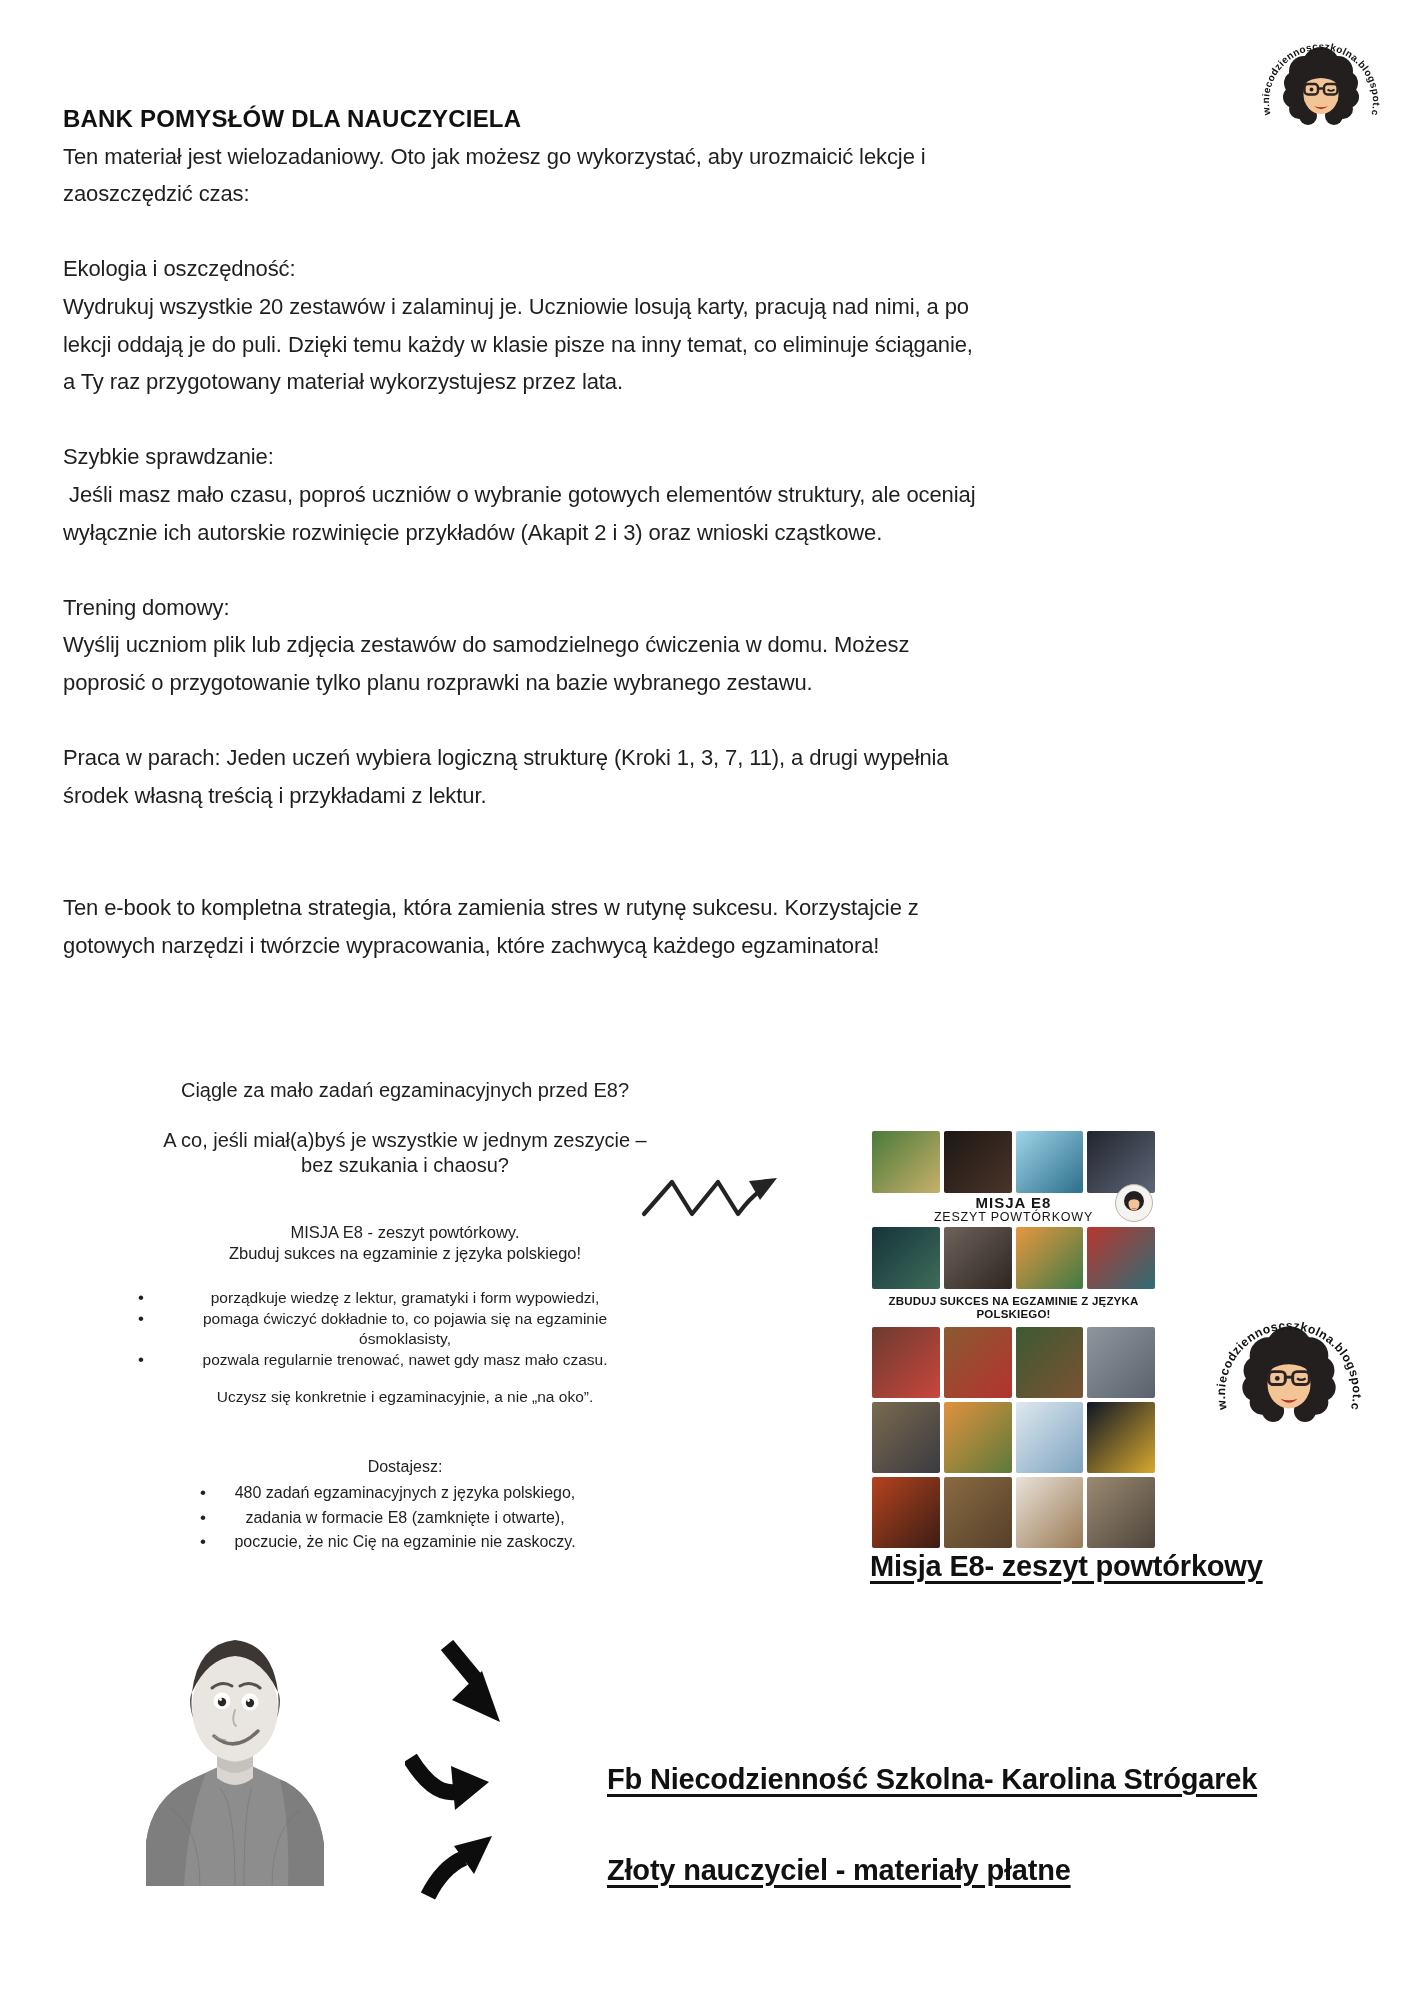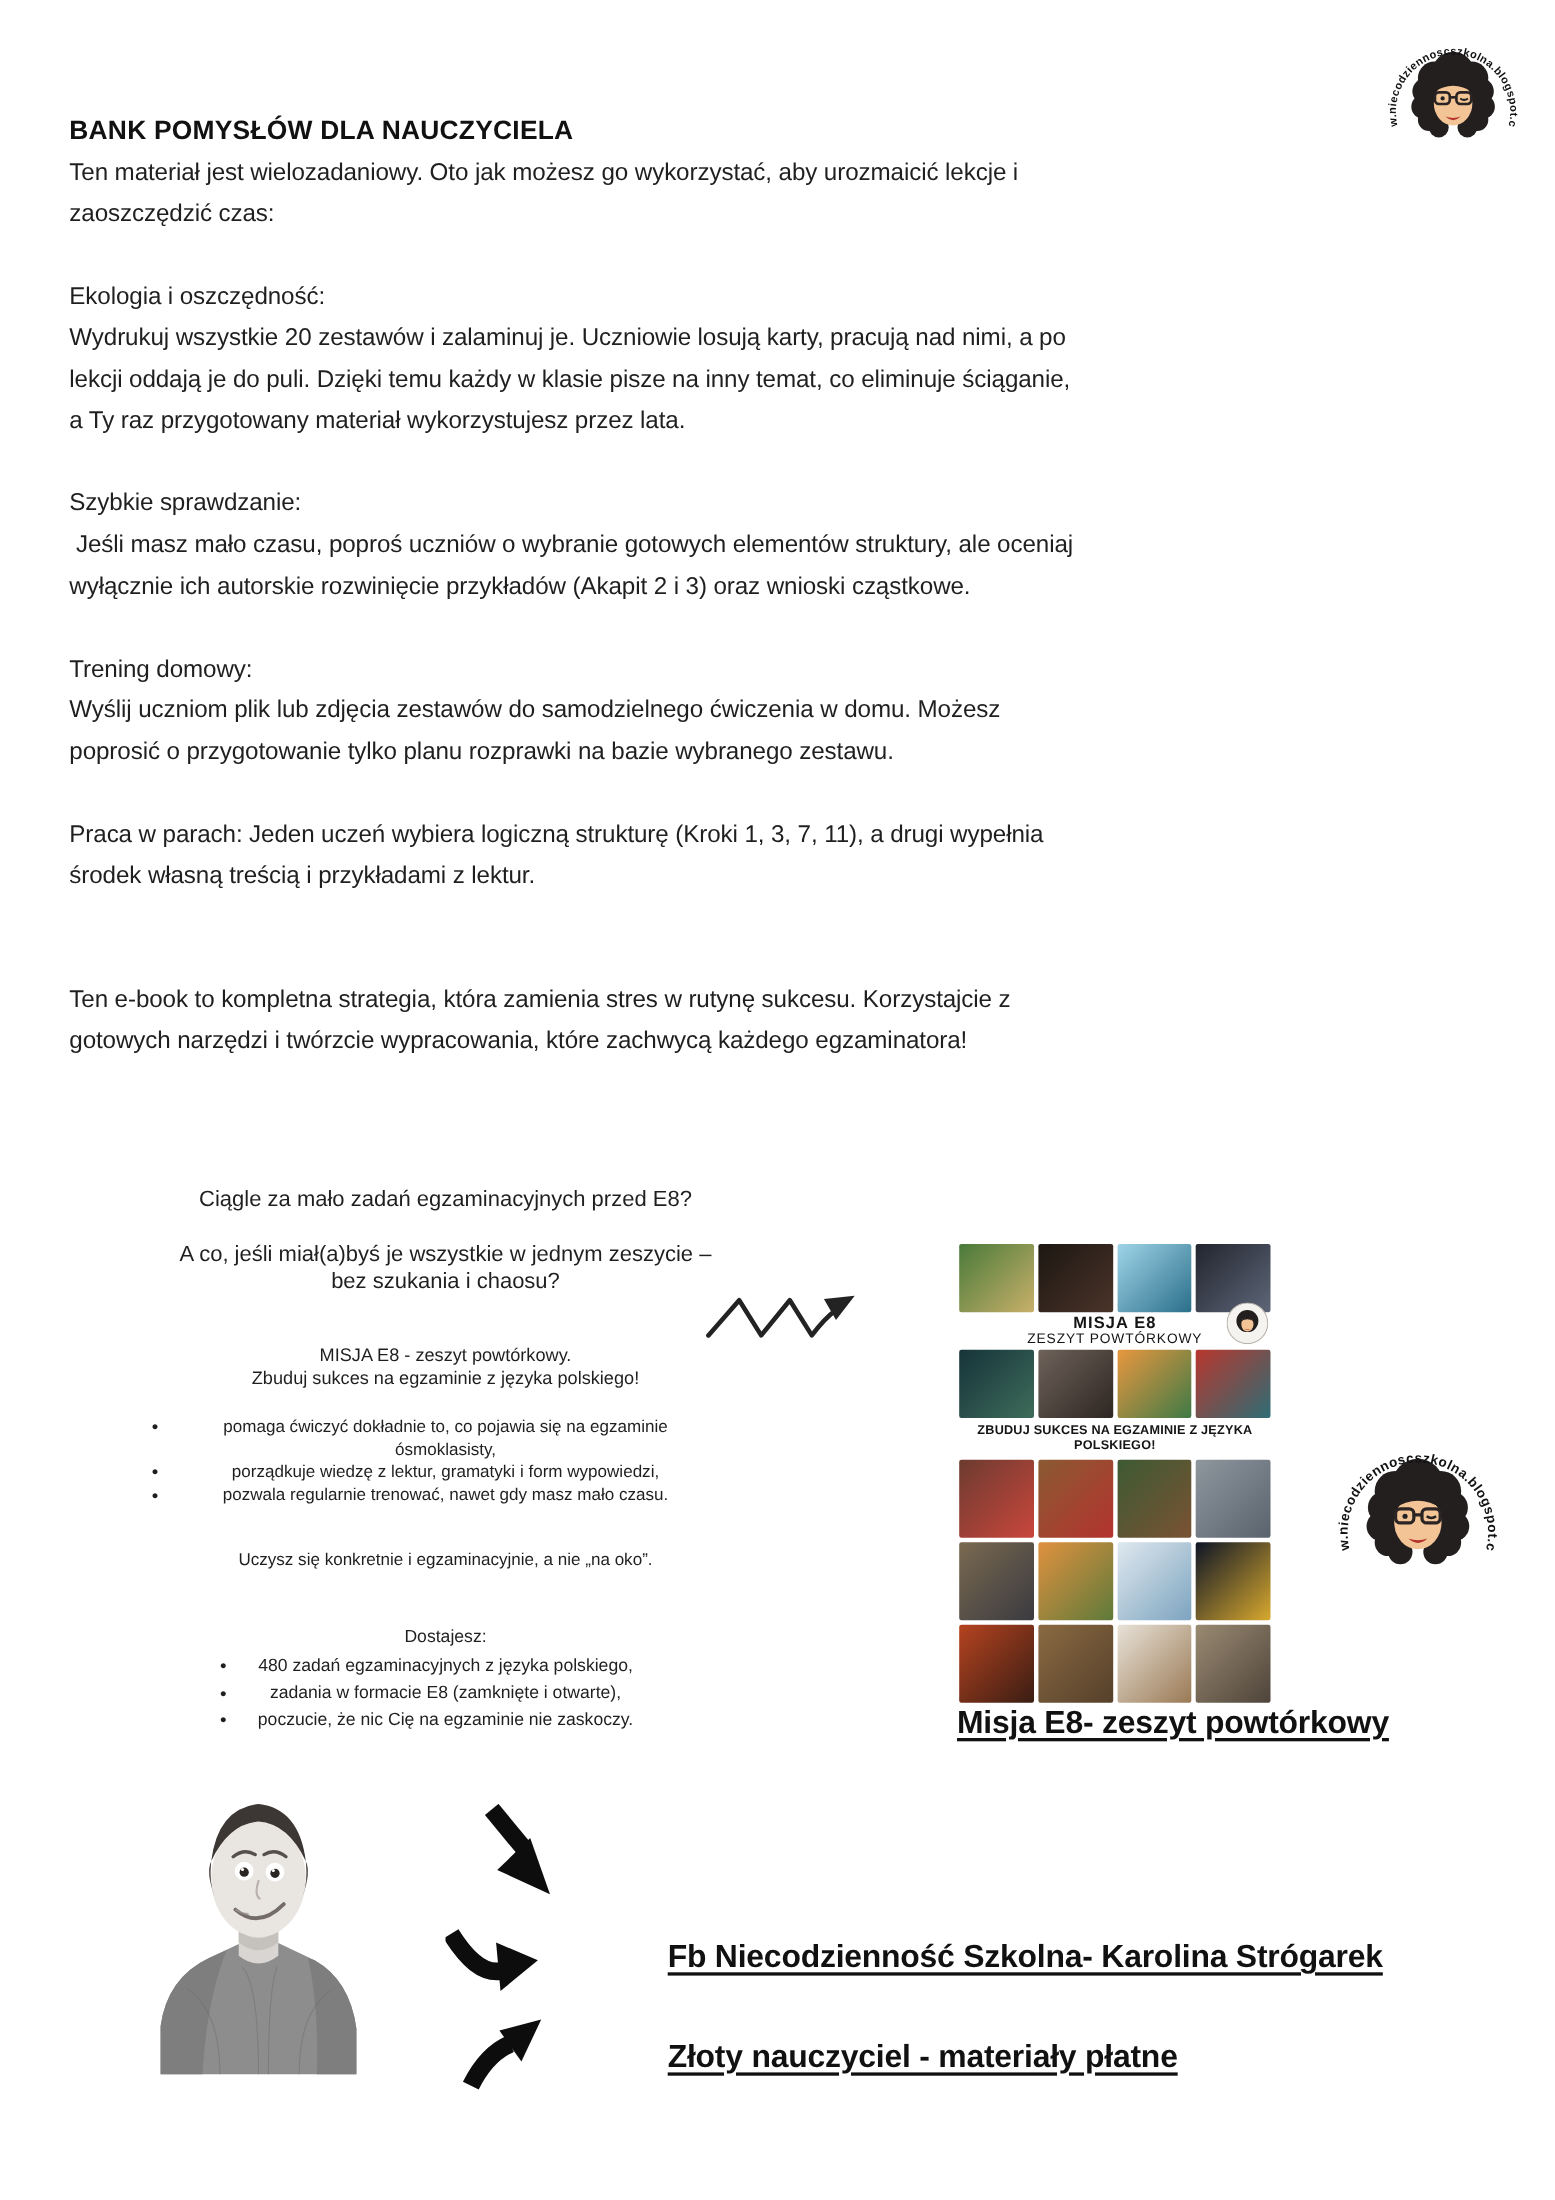--- a/index.html
+++ b/index.html
@@ -27,21 +27,21 @@
   .promo ul{list-style:none;margin:0;padding:0;position:relative;}
   .promo ul.benefits{margin-top:24px;font-size:15.5px;line-height:20.6px;}
   .promo ul.you-get{margin-top:4px;font-size:16px;line-height:24.5px;}
   .promo li{position:relative;white-space:pre-line;}
   .promo ul.benefits li::before{
     content:"•";position:absolute;left:38px;top:0;font-size:17px;
   }
   .promo ul.you-get li::before{
     content:"•";position:absolute;left:100px;top:0;font-size:17px;
   }
-  .promo .note{font-size:15.5px;line-height:20.6px;margin:38px 0 0 0;}
+  .promo .note{font-size:15.5px;line-height:20.6px;margin:16px 0 0 0;}
   .promo .you-get-heading{font-size:16px;line-height:21px;margin:49px 0 0 0;}
   
   .svg-abs{position:absolute;}
   
   .cover{position:absolute;left:872px;top:1131px;width:283px;}
   .tile-row,.tile-block{display:grid;grid-template-columns:repeat(4,1fr);gap:4px;}
   .tile-row .tile{height:62px;}
   .tile-block{margin-top:6px;}
   .tile-block .tile{height:71px;}
   .tile{border-radius:2px;}
@@ -131,23 +131,23 @@
 gotowych narzędzi i twórzcie wypracowania, które zachwycą każdego egzaminatora!</div>
   </div>
 
   <div class="promo">
     <div class="hook1">Ciągle za mało zadań egzaminacyjnych przed E8?</div>
     <div class="hook2">A co, jeśli miał(a)byś je wszystkie w jednym zeszycie –
 bez szukania i chaosu?</div>
     <div class="product-intro">MISJA E8 - zeszyt powtórkowy.
 Zbuduj sukces na egzaminie z języka polskiego!</div>
     <ul class="benefits">
+        <li>porządkuje wiedzę z lektur, gramatyki i form wypowiedzi,</li>
         <li>pomaga ćwiczyć dokładnie to, co pojawia się na egzaminie
 ósmoklasisty,</li>
-        <li>porządkuje wiedzę z lektur, gramatyki i form wypowiedzi,</li>
         <li>pozwala regularnie trenować, nawet gdy masz mało czasu.</li>
       </ul>
     <div class="note">Uczysz się konkretnie i egzaminacyjnie, a nie „na oko”.</div>
     <div class="you-get-heading">Dostajesz:</div>
     <ul class="you-get">
         <li>480 zadań egzaminacyjnych z języka polskiego,</li>
         <li>zadania w formacie E8 (zamknięte i otwarte),</li>
         <li>poczucie, że nic Cię na egzaminie nie zaskoczy.</li>
       </ul>
   </div>

